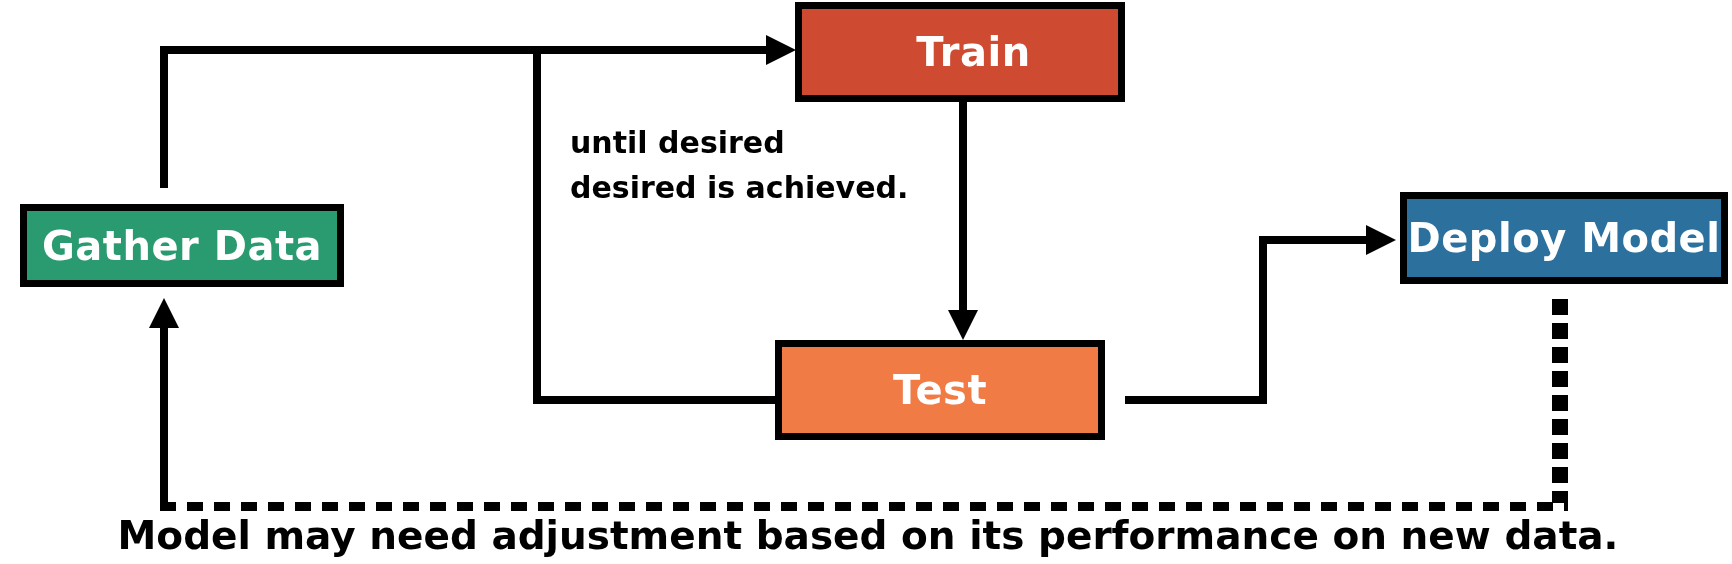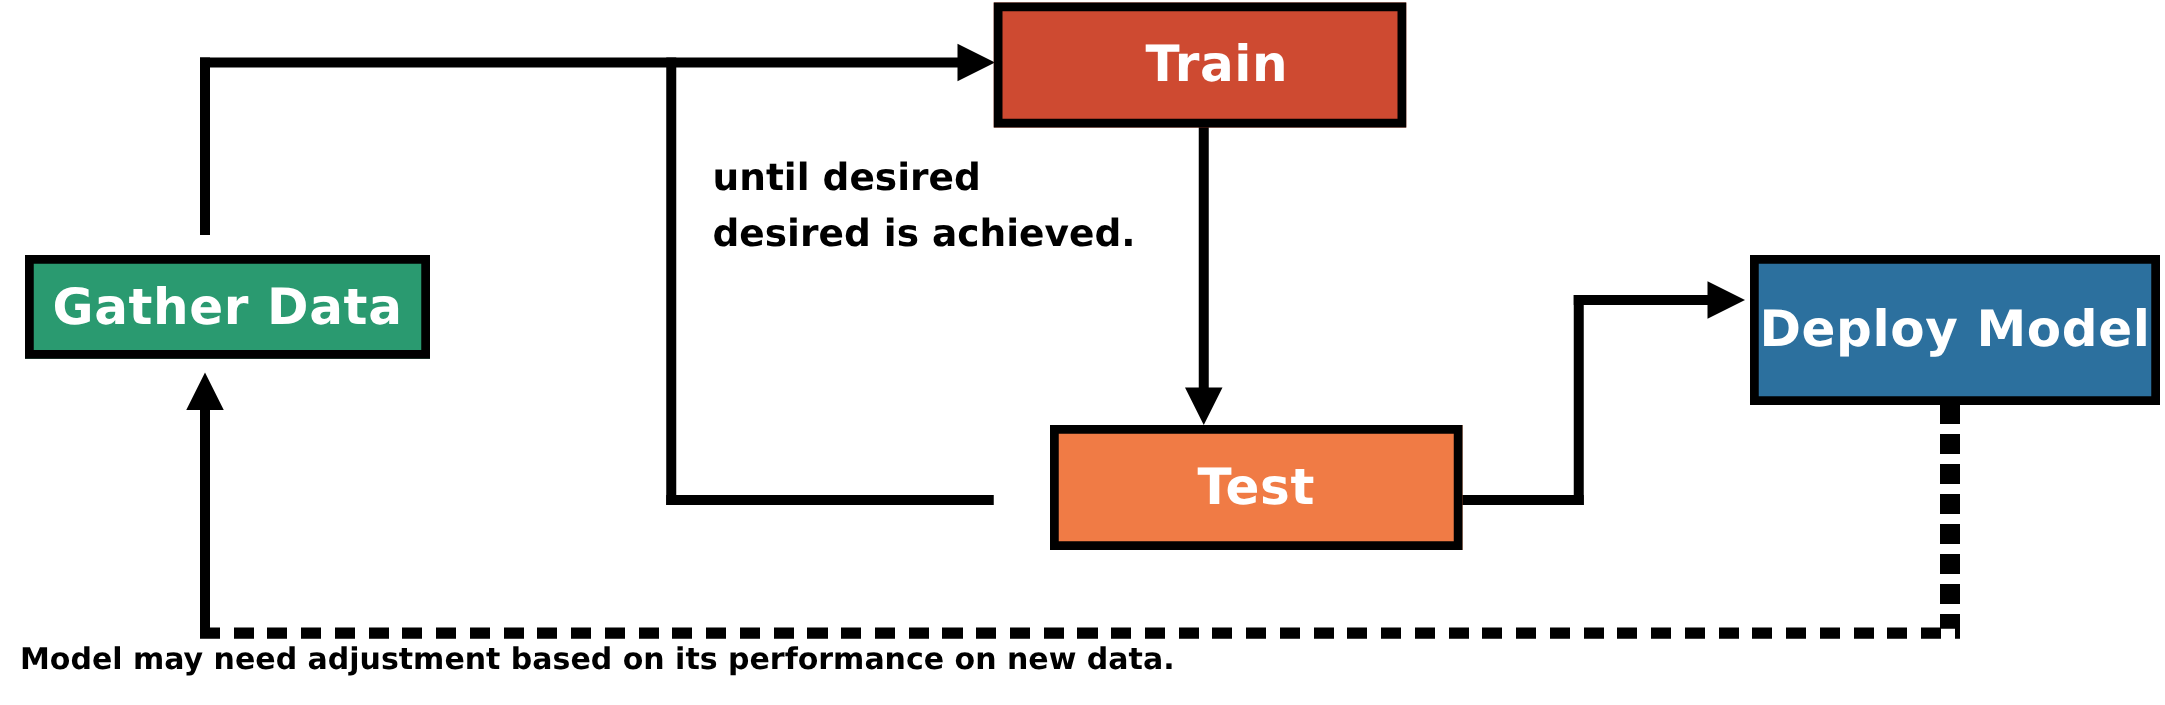--- a/index.html
+++ b/index.html
@@ -20,22 +20,22 @@
     display: flex;
     align-items: center;
     justify-content: center;
     color: #ffffff;
     font-weight: bold;
     font-size: 40px;
     letter-spacing: 0.5px;
   }
   .node-gather { left: 20px;    top: 188px; width: 324px; height: 83px; margin-top: 16px; }
   .node-train  { left: 795px;  top: 2px;   width: 330px; height: 100px; }
-  .node-test   { left: 840px;  top: 340px; width: 330px; height: 100px; }
-  .node-deploy { left: 1400px; top: 204px; width: 328px; height: 120px; }
+  .node-test   { left: 775px;  top: 340px; width: 330px; height: 100px; }
+  .node-deploy { left: 1400px; top: 192px; width: 328px; height: 92px; }
 
   
   .seg { position: absolute; background: #000000; }
 
   .seg-gather-up       { left: 160px;  top: 46px;  width: 8px;    height: 142px; }
   .seg-rail-top        { left: 160px;  top: 46px;  width: 610px;  height: 8px; }
   .seg-branch-v        { left: 533px;  top: 46px;  width: 8px;    height: 358px; }
   .seg-branch-h        { left: 533px;  top: 396px; width: 262px;  height: 8px; }
   .seg-train-test-v    { left: 959px;  top: 100px; width: 8px;    height: 212px; }
   .seg-test-right-h    { left: 1125px; top: 396px; width: 142px;  height: 8px; }
@@ -87,24 +87,25 @@
     position: absolute;
     left: 570px; top: 120px;
     color: #000000;
     font-weight: bold;
     font-size: 30px;
     line-height: 45px;
     white-space: nowrap;
   }
   .bottom-note {
     position: absolute;
-    left: 16px; right: 0; top: 513px;
+    left: 4px; right: 0; top: 513px;
+    text-align: center;
     color: #000000;
     font-weight: bold;
-    font-size: 24px;
+    font-size: 39px;
     white-space: nowrap;
   }
 </style>
 </head>
 <body>
 
 <div class="stage">
 
   <div class="seg seg-gather-up"></div>
   <div class="seg seg-rail-top"></div>

